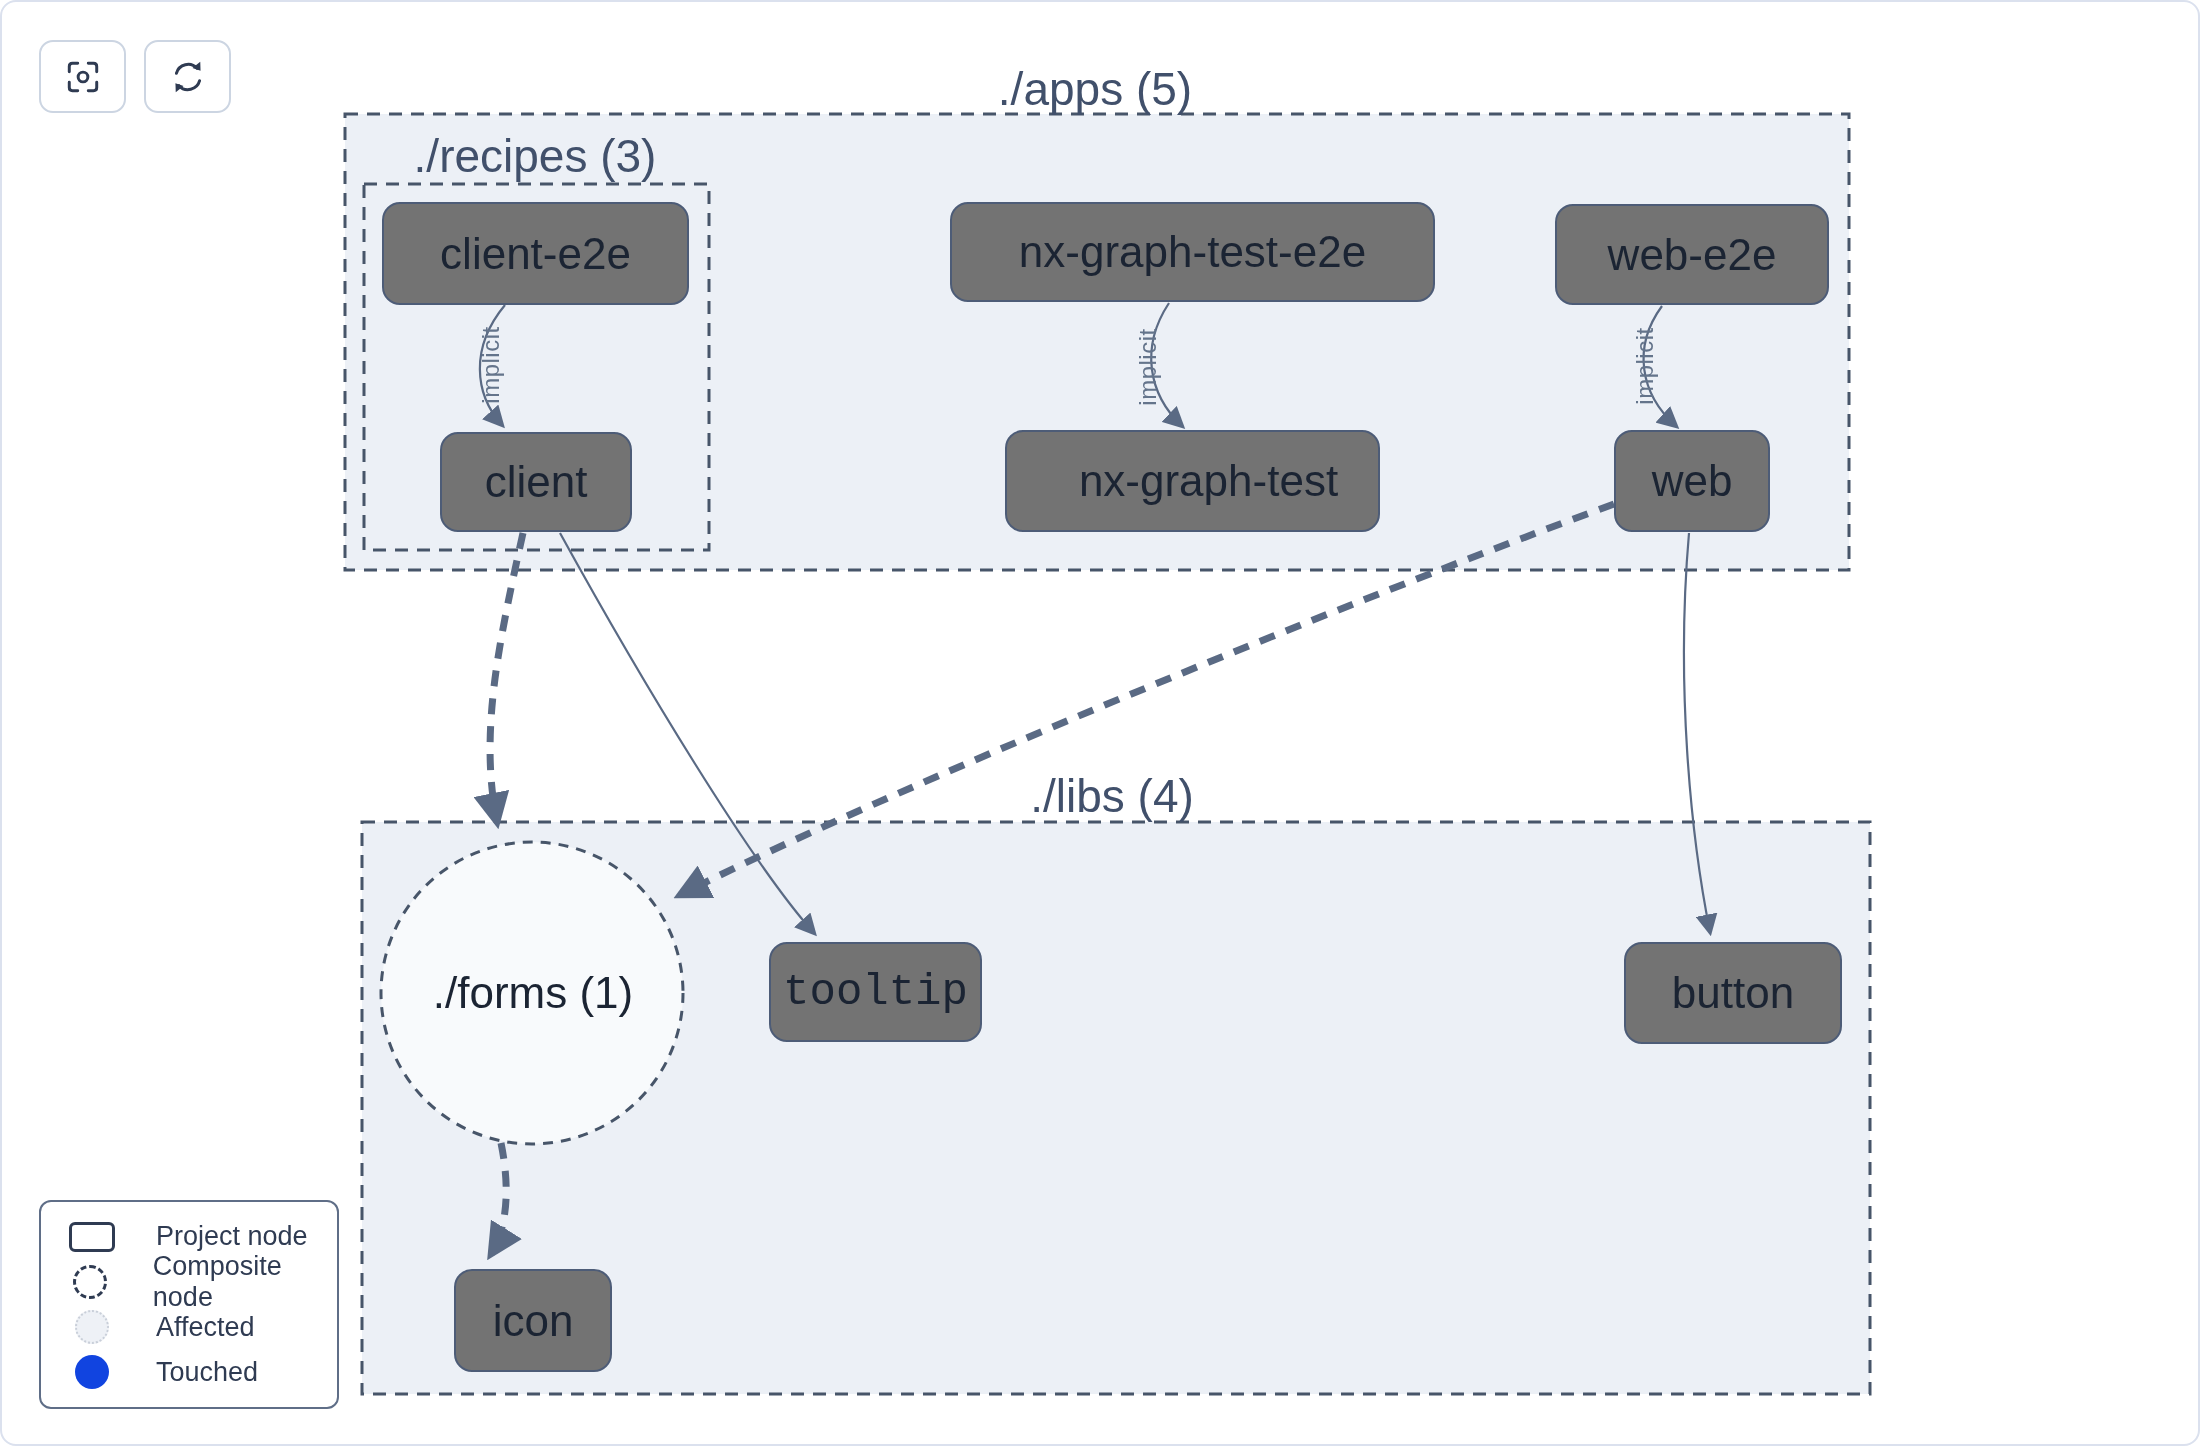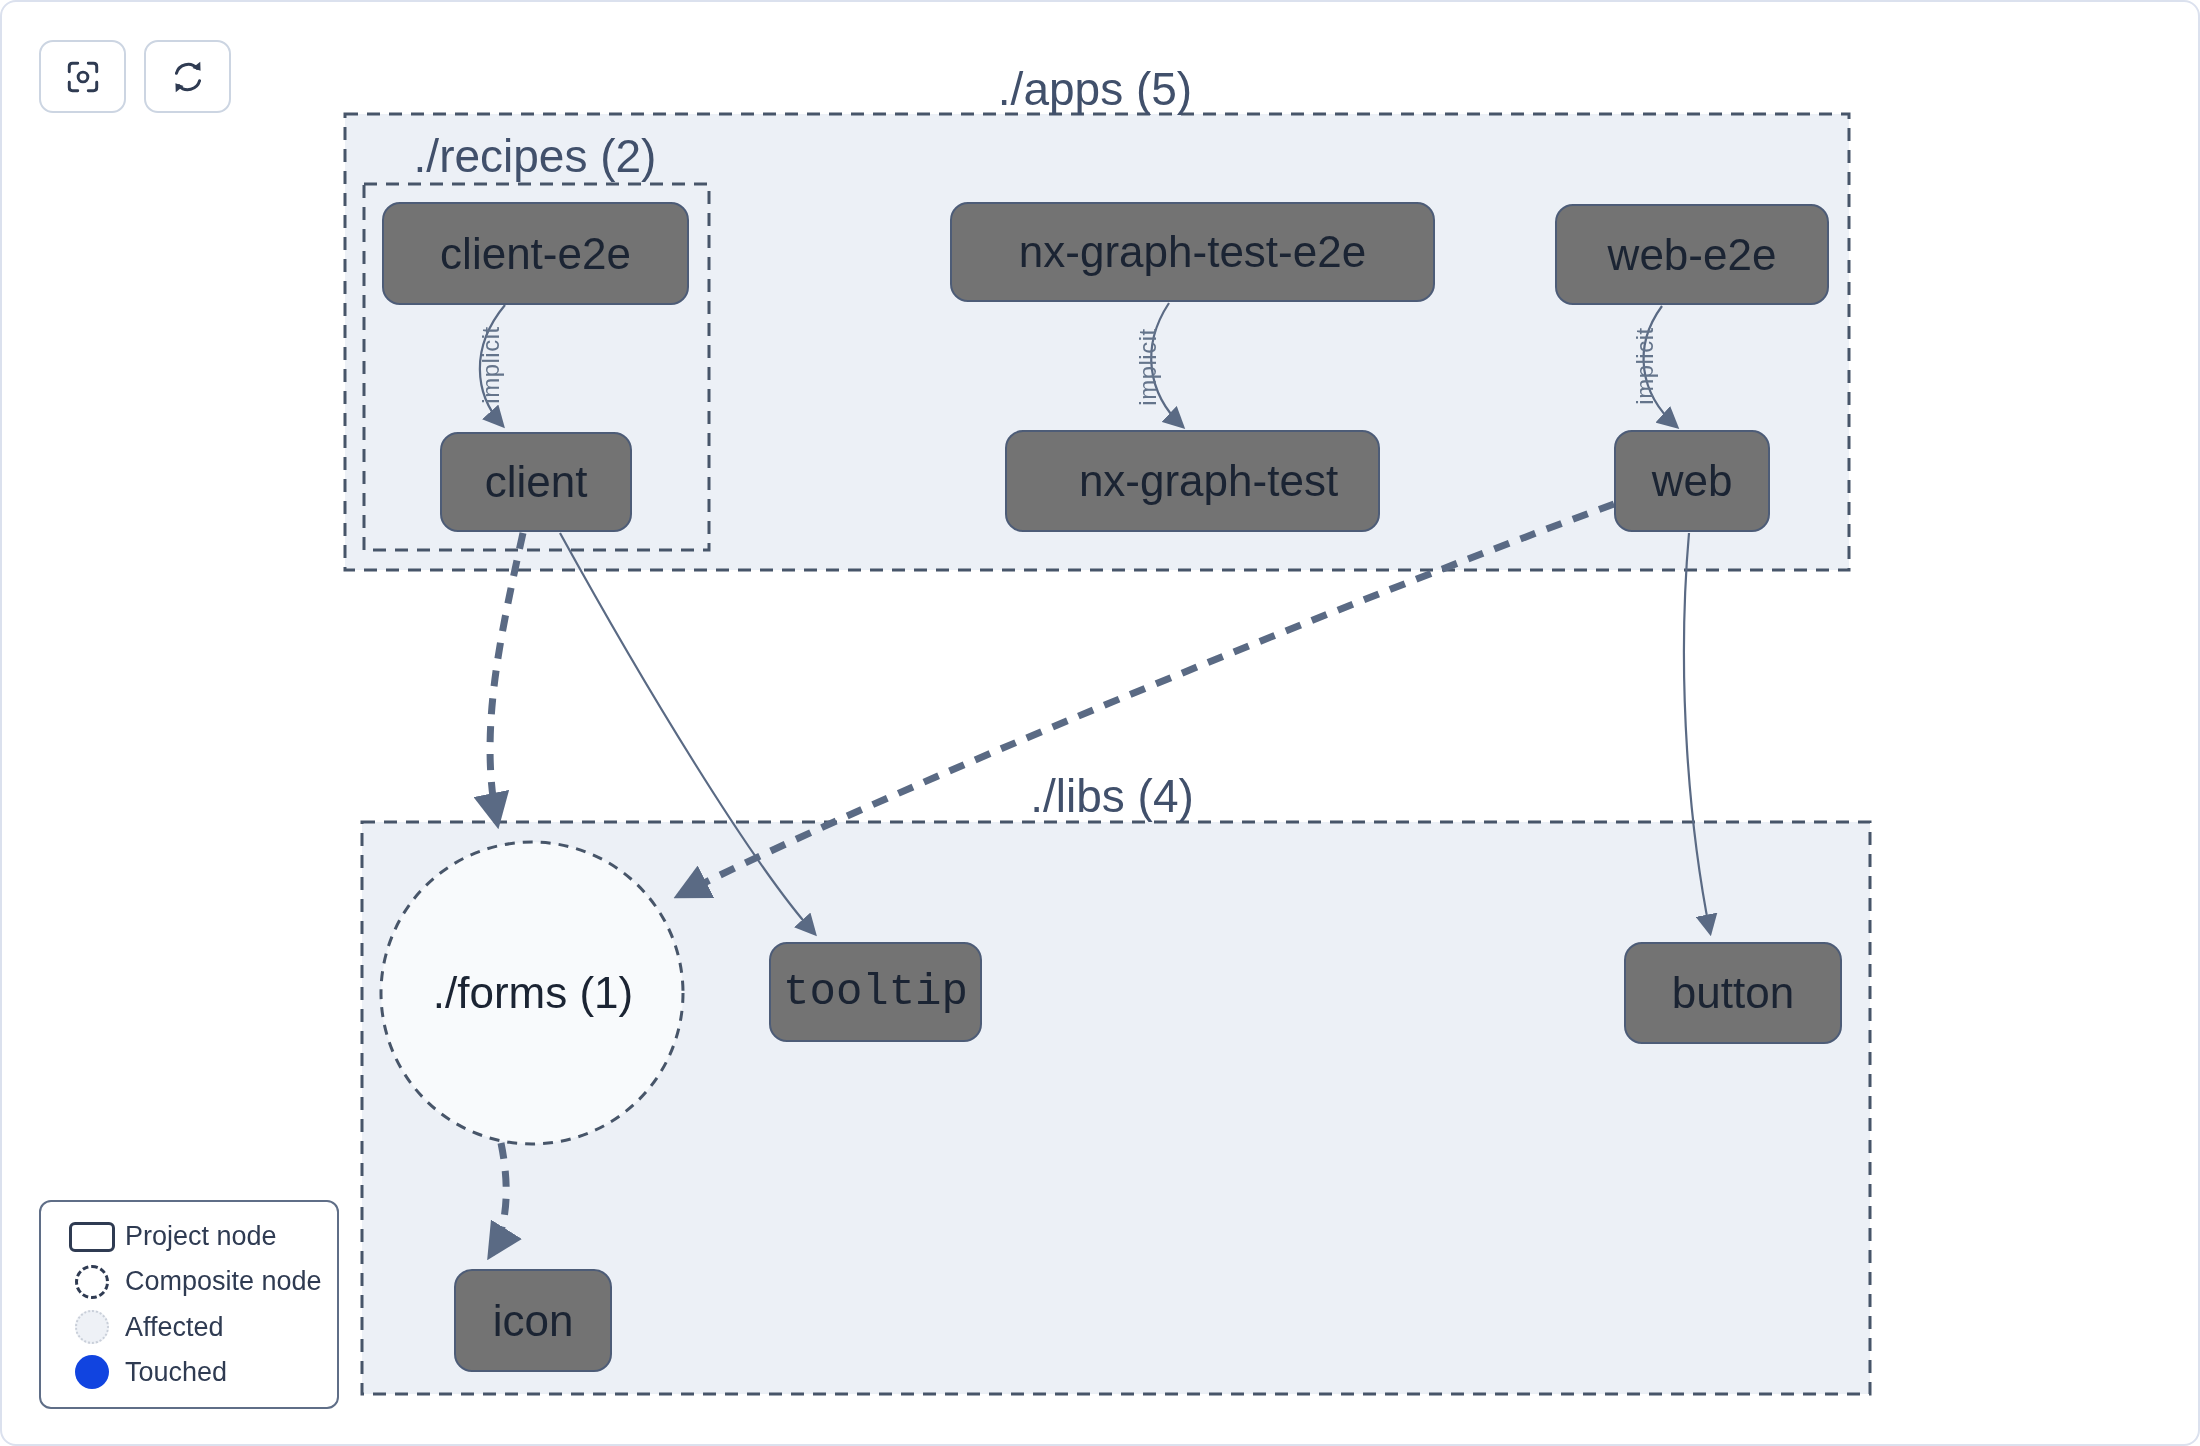--- a/index.html
+++ b/index.html
@@ -44,21 +44,21 @@
   .edge-label{position:absolute;transform:translate(-50%,-50%) rotate(-90deg);
     font-size:24px;color:#64748b;white-space:nowrap;letter-spacing:.5px;}
   .el-1{left:489px;top:363px;}
   .el-2{left:1146px;top:365px;}
   .el-3{left:1643px;top:364px;}
 
   
   .legend{position:absolute;left:37px;top:1198px;width:300px;height:209px;box-sizing:border-box;
     background:#ffffff;border:2px solid #5f6e87;border-radius:12px;z-index:3;
     display:flex;flex-direction:column;justify-content:space-around;padding:12px 0 12px 26px;}
-  .legend-row{display:flex;align-items:center;gap:8px;height:44px;}
+  .legend-row{display:flex;align-items:center;gap:39px;height:44px;}
   .sw{flex:0 0 auto;box-sizing:border-box;}
   .sw-wrap{width:50px;display:flex;justify-content:center;}
   .sw-project{width:46px;height:30px;border:3px solid #2f3b52;border-radius:6px;background:#fff;}
   .sw-composite{width:34px;height:34px;border:3px dashed #2f3b52;border-radius:50%;background:#fff;}
   .sw-affected{width:34px;height:34px;border:2px dotted #c9cfd9;border-radius:50%;background:#eef1f6;}
   .sw-touched{width:34px;height:34px;border-radius:50%;background:#1144e0;}
   .legend-text{font-size:27px;color:#2f3b52;}
 </style>
 </head>
 <body>
@@ -89,21 +89,21 @@
     <path d="M 1687,531 C 1674,680 1688,830 1708,930" fill="none" stroke="#5a6a84" stroke-width="2.2" marker-end="url(#arrS)"></path>
 
     <path d="M 521,531 C 497,640 477,730 495,820" fill="none" stroke="#5a6a84" stroke-width="7" stroke-dasharray="16 12" marker-end="url(#arrL)"></path>
     <path d="M 1612,502 C 1350,598 880,790 678,893" fill="none" stroke="#5a6a84" stroke-width="7" stroke-dasharray="16 12" marker-end="url(#arrL)"></path>
     <path d="M 499,1141 C 509,1190 504,1228 489,1252" fill="none" stroke="#5a6a84" stroke-width="7" stroke-dasharray="16 12" marker-end="url(#arrL)"></path>
   </svg>
 
   <div class="html-layer">
 
     <div class="group-label lbl-apps">./apps (5)</div>
-    <div class="group-label lbl-recipes">./recipes (2)</div>
+    <div class="group-label lbl-recipes">./recipes (3)</div>
     <div class="group-label lbl-libs">./libs (4)</div>
 
     <div class="edge-label el-1">implicit</div>
     <div class="edge-label el-2">implicit</div>
     <div class="edge-label el-3">implicit</div>
 
     <div class="node n-client-e2e">client-e2e</div>
     <div class="node n-nx-graph-test-e2e">nx-graph-test-e2e</div>
     <div class="node n-web-e2e">web-e2e</div>
     <div class="node n-client">client</div>

